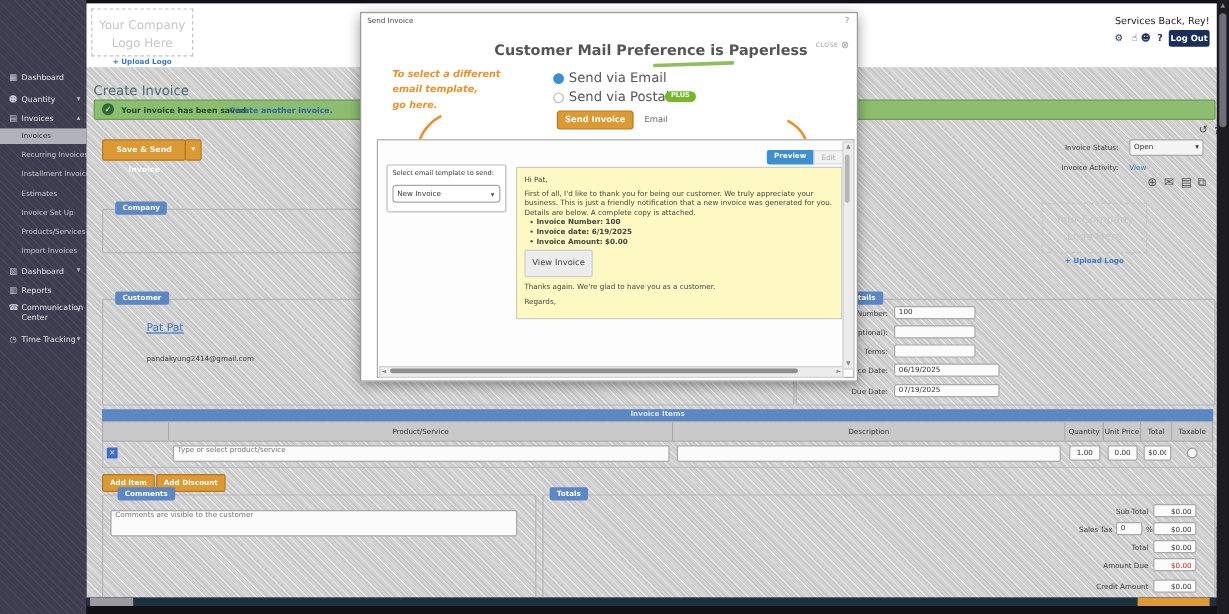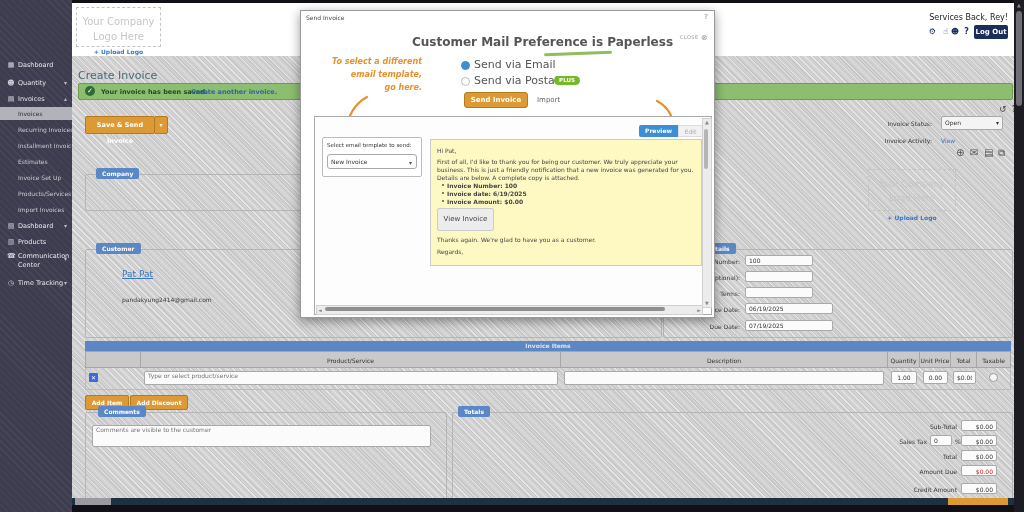--- a/index.html
+++ b/index.html
@@ -24,21 +24,21 @@
   .dashedbox{border:1px dashed #c4c4c4;color:#c6c6c6;text-align:center;}
   .bluelink{color:#3a78c2;cursor:pointer;}
   .tag{background:#5b87c5;color:#fff;font-size:6px;font-weight:bold;padding:2px 6px;border-radius:2px;z-index:3;}
   .sbox{border:1px solid #b5b5b5;border-radius:2px;}
   .obtn{background:#dd9933;border:1px solid #b37a1e;color:#fff;font-weight:bold;text-align:center;cursor:pointer;border-radius:2px;}
   .inp{background:#fbfbfb;border:1px solid #a9a9a9;border-radius:2px;font-family:"DejaVu Sans",sans-serif;
     font-size:6px;color:#333;padding:0 3px;box-sizing:border-box;}
   .lbl{font-size:6px;color:#3a3a3a;}
   .modal{left:300px;top:10px;width:413px;height:306px;background:#fff;border:1px solid #9a9a9a;
     box-shadow:0 3px 10px rgba(0,0,0,.4);z-index:30;}
-  .annot{color:#e8912f;font-size:8px;font-weight:bold;font-style:italic;text-align:right;line-height:13px;}
+  .annot{color:#e8912f;font-size:8px;font-weight:bold;font-style:italic;text-align:left;line-height:13px;}
   .thead{background:#c9c9c9;border-right:1px solid #a6a6a6;font-size:6px;color:#333;
     text-align:center;line-height:17px;box-sizing:border-box;}
   .scrtrack{background:#ececec;border:1px solid #d0d0d0;}
   .scrarrow{color:#8a8a8a;font-size:5px;line-height:7px;text-align:center;}
 </style>
 </head>
 <body>
 
 <div class="screen">
 
@@ -198,21 +198,21 @@
     <div class="abs ssub" style="top:203px;">
         <span class="lb">Import Invoices</span>
       </div>
     <div class="abs sitem" style="top:219px;">
       <span class="ic">▧</span>
       <span class="lb">Dashboard</span>
       <span class="ch">▾</span>
     </div>
     <div class="abs sitem" style="top:235px;">
       <span class="ic">▥</span>
-      <span class="lb">Products</span>
+      <span class="lb">Reports</span>
     </div>
     <div class="abs sitem" style="top:249px;height:24px;">
       <span class="ic">☎</span>
       <span class="lb" style="width:38px;white-space:normal;line-height:9px;top:3px;">Communication Center</span>
       <span class="ch" style="top:3px;">▾</span>
     </div>
     <div class="abs sitem" style="top:276px;">
       <span class="ic">◷</span>
       <span class="lb">Time Tracking</span>
       <span class="ch">▾</span>
@@ -239,21 +239,21 @@
       <span style="position:absolute;left:0;top:3px;width:7px;height:7px;border-radius:50%;background:#3d8fd4;border:1px solid #3d8fd4;"></span>
       <span style="position:absolute;left:13px;top:0;font-size:11px;color:#555;white-space:nowrap;">Send via Email</span>
     </div>
     <div class="abs" style="left:160px;top:63px;height:12px;cursor:pointer;">
       <span style="position:absolute;left:0;top:3px;width:7px;height:7px;border-radius:50%;background:#fff;border:1px solid #bbb;"></span>
       <span style="position:absolute;left:13px;top:0;font-size:11px;color:#555;white-space:nowrap;">Send via Postal</span>
       <span style="position:absolute;left:93px;top:2px;width:26px;height:9px;background:#76b82a;border-radius:5px;color:#fff;font-size:5.5px;font-weight:bold;text-align:center;line-height:9px;">PLUS</span>
     </div>
 
     <div class="abs obtn" style="left:163px;top:81px;width:62px;height:14px;font-size:7px;line-height:14px;border-radius:3px;">Send Invoice</div>
-    <span class="abs" style="left:236px;top:85px;font-size:7px;color:#666;cursor:pointer;">Import</span>
+    <span class="abs" style="left:236px;top:85px;font-size:7px;color:#666;cursor:pointer;">Email</span>
 
     <div class="abs annot" style="left:26px;top:44px;width:95px;">
       <div>To select a different</div>
       <div>email template,</div>
       <div>go here.</div>
     </div>
     <svg class="abs" width="34" height="42" style="left:36px;top:84px;" viewBox="0 0 34 42">
       <path d="M30 2 Q 12 12 10 34" fill="none" stroke="#e8912f" stroke-width="2.2" stroke-linecap="round"></path>
       <polyline points="4,27 10,36 16,28" fill="none" stroke="#e8912f" stroke-width="2.2" stroke-linecap="round" stroke-linejoin="round"></polyline>
     </svg>

